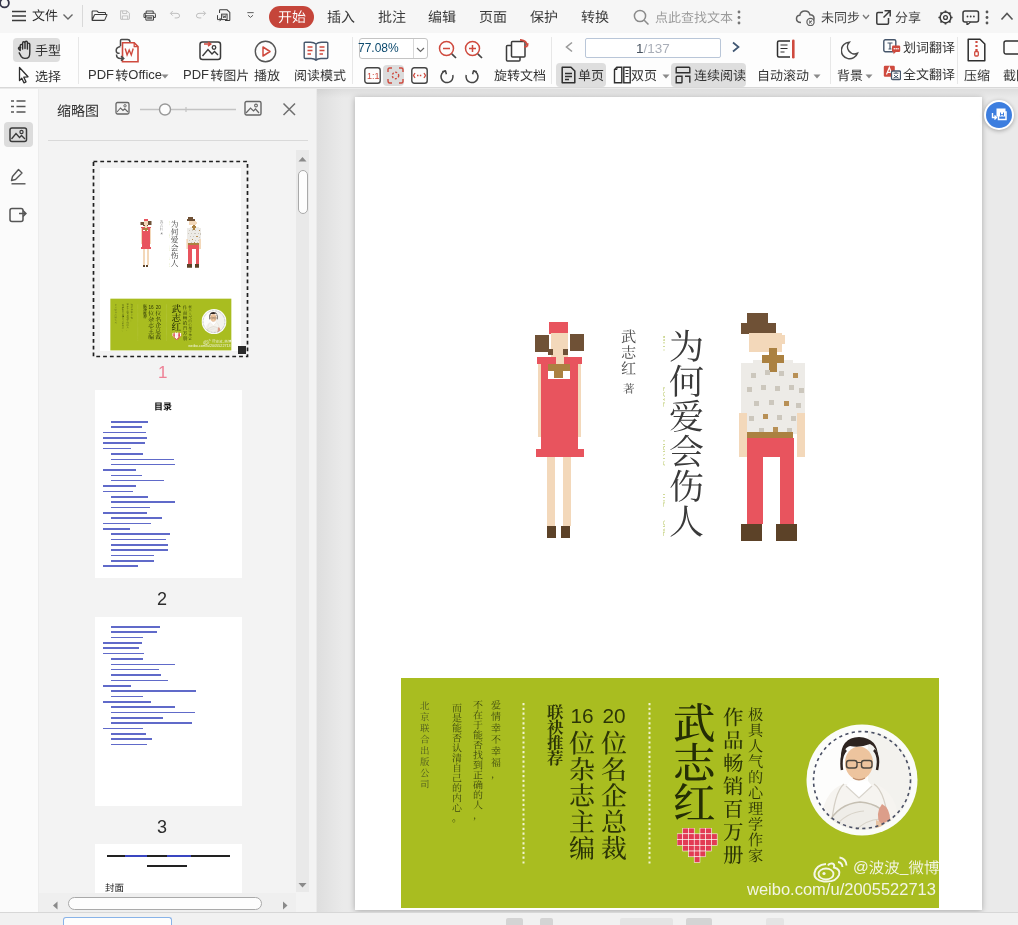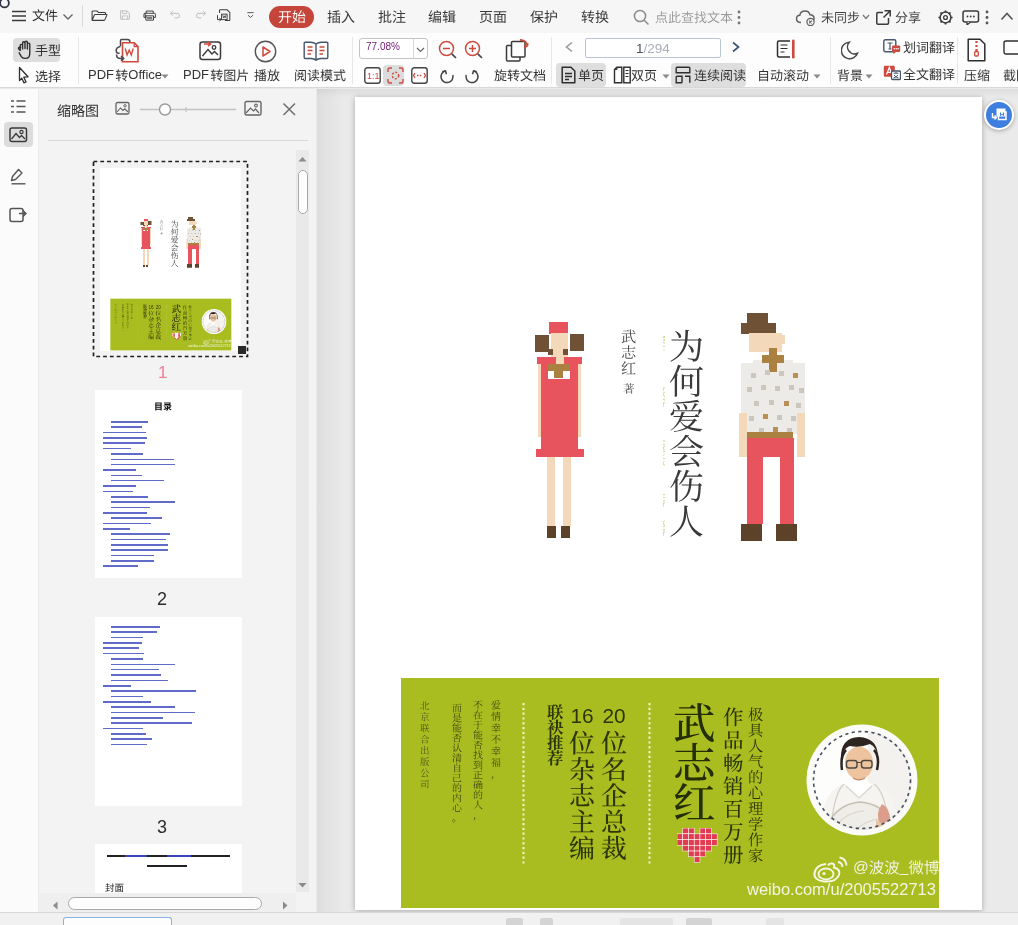--- a/index.html
+++ b/index.html
@@ -312,21 +312,21 @@
         <g transform="translate(26,11.2) scale(0.013,-0.013)">
           <use href="#g36"></use>
         </g>
         <g transform="translate(39,11.2) scale(0.013,-0.013)">
           <use href="#g37"></use>
         </g>
       </g>
     </svg>
 <div class="abs" style="left:352px;top:37px;width:1px;height:47px;background:#e7e7e7"></div>
 <div class="abs" style="left:359px;top:38px;width:69px;height:21px;background:#fff;border:1px solid #c4c4c4;border-radius:3px"></div>
-<div class="abs" style="left:366px;top:41px;font-size:10px;color:#701a75">77.08%</div>
+<div class="abs" style="left:358px;top:41px;font-size:12px;color:#0c4a6e">77.08%</div>
 <div class="abs" style="left:413px;top:39px;width:1px;height:19px;background:#d8d8d8"></div>
 <svg class="" style="position:absolute;left:416px;top:47px" width="9" height="6" viewBox="0 0 9 6" fill="none">
       <path d="M1 1 L4.5 4.5 L8 1" stroke="#666" stroke-width="1.2"></path>
     </svg>
 <svg class="" style="position:absolute;left:438px;top:40px" width="20" height="21" viewBox="0 0 20 21" fill="none">
       <circle cx="8.5" cy="8.5" r="7" stroke="#cf4a3e" stroke-width="1.5"></circle>
       <path d="M5 8.5 h7" stroke="#cf4a3e" stroke-width="1.5"></path>
       <path d="M13.8 13.8 L18 18" stroke="#444" stroke-width="1.7"></path>
     </svg>
 <svg class="" style="position:absolute;left:464px;top:40px" width="20" height="21" viewBox="0 0 20 21" fill="none">
@@ -373,21 +373,21 @@
         <g transform="translate(39,11.2) scale(0.013,-0.013)">
           <use href="#g39"></use>
         </g>
       </g>
     </svg>
 <div class="abs" style="left:551px;top:37px;width:1px;height:47px;background:#e7e7e7"></div>
 <svg class="" style="position:absolute;left:564px;top:41px" width="10" height="12" viewBox="0 0 10 12" fill="none">
       <path d="M8 1.5 L2.5 6 L8 10.5" stroke="#9a9a9a" stroke-width="1.6"></path>
     </svg>
 <div class="abs" style="left:585px;top:38px;width:136px;height:20px;background:#fff;border:1px solid #b9c6d8;border-radius:2px"></div>
-<div class="abs" style="left:636px;top:41px;font-size:13.5px;color:#47525f">1<span style="color:#a9aeb8">/294</span></div>
+<div class="abs" style="left:636px;top:41px;font-size:13.5px;color:#47525f">1<span style="color:#a9aeb8">/137</span></div>
 <svg class="" style="position:absolute;left:731px;top:41px" width="10" height="12" viewBox="0 0 10 12" fill="none">
       <path d="M2 1.5 L7.5 6 L2 10.5" stroke="#3f5672" stroke-width="1.7"></path>
     </svg>
 <div class="abs" style="left:556px;top:63px;width:50px;height:24px;border-radius:4px;background:#dedede"></div>
 <svg class="" style="position:absolute;left:561px;top:66px" width="15" height="18" viewBox="0 0 15 18" fill="none">
       <path d="M1.2 1.2 H10 L13.8 5 V16.8 H1.2 Z" stroke="#2e2e2e" stroke-width="1.5" stroke-linejoin="round"></path>
       <path d="M4 7.5 h7 M4 10.5 h7 M4 13.5 h4" stroke="#2e2e2e" stroke-width="1.3"></path>
     </svg>
 <svg class="" style="position:absolute;left:578px;top:68.5px;overflow:visible" width="27" height="14">
       <g fill="#333">

